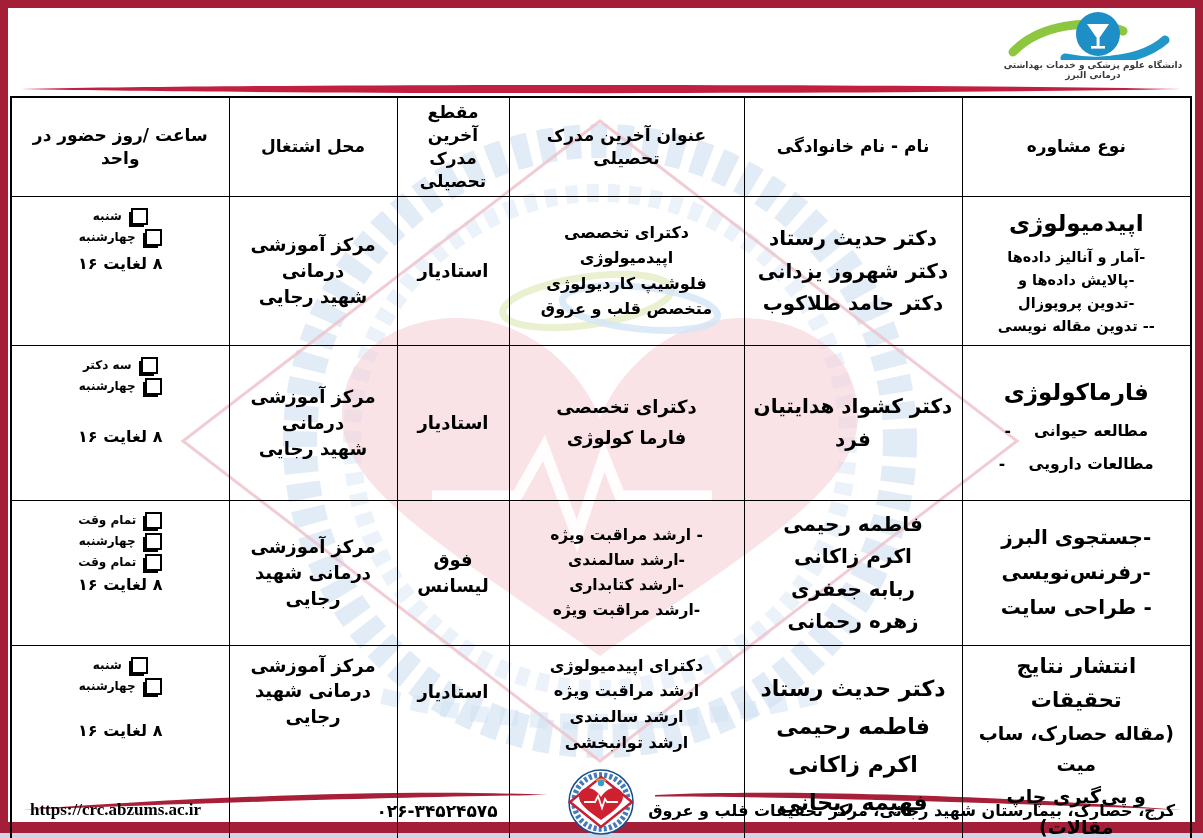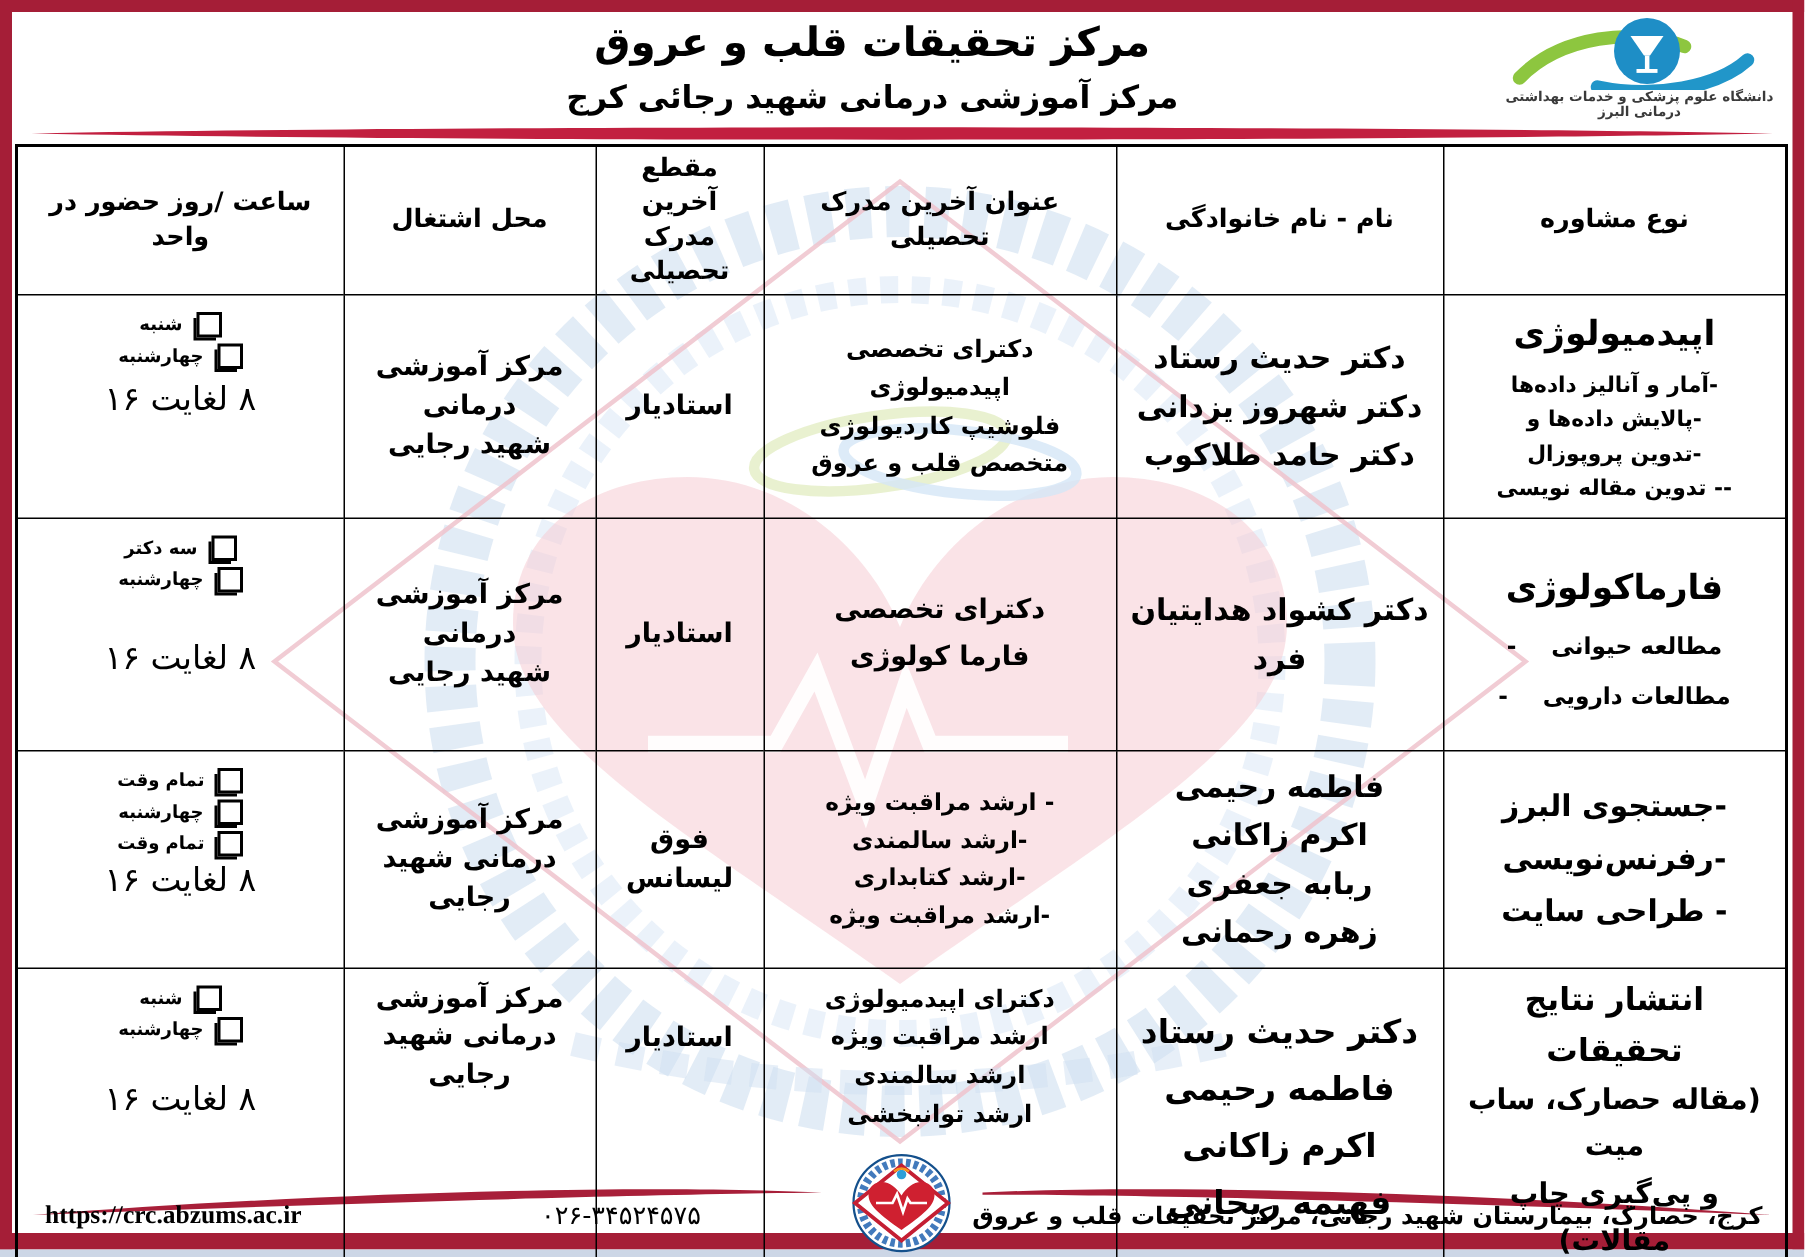--- a/index.html
+++ b/index.html
@@ -48,48 +48,44 @@
   .deg-line{font-size:16px;font-weight:bold;line-height:1.6;}
   .deg-lg{font-size:18px;line-height:1.7;}
   .deg-sm{font-size:15.5px;}
   .rank{font-size:18px;font-weight:bold;line-height:1.45;}
   .wp-line{font-size:18px;font-weight:bold;line-height:1.42;}
 
   .sched-line{display:flex;align-items:center;justify-content:center;gap:9px;
     font-size:12px;font-weight:bold;margin:4px 0;}
   .cbx{display:inline-block;width:13px;height:13px;border:2.3px solid #000;background:#fff;
     box-shadow:-3px 3px 0 -1px #000;flex:0 0 auto;}
-  .hours{font-size:22px;font-weight:normal;margin-top:8px;}
+  .hours{font-size:16px;font-weight:bold;margin-top:8px;}
   .gap-md{margin-top:26px;} .gap-lg{margin-top:32px;}
 
   
   .sw-left{position:absolute;left:20px;top:786px;width:530px;height:28px;}
   .sw-right{position:absolute;left:653px;top:786px;width:530px;height:28px;}
   .footer-url{position:absolute;left:30px;top:800px;direction:ltr;
     font-family:"Liberation Serif",serif;font-size:17px;font-weight:bold;}
-  .footer-phone{position:absolute;left:334px;top:801px;width:160px;text-align:center;
-    direction:ltr;unicode-bidi:isolate;font-size:17px;font-weight:normal;}
+  .footer-phone{position:absolute;left:357px;top:801px;width:160px;text-align:center;
+    direction:ltr;unicode-bidi:isolate;font-size:17px;font-weight:bold;}
   .footer-address{position:absolute;right:28px;top:801px;font-size:16px;font-weight:bold;}
   .footer-seal{position:absolute;left:551px;top:768px;width:100px;height:70px;z-index:6;}
 </style>
 </head>
 <body>
 
 <div class="page">
 
   <div class="bar-top"></div>
   <div class="bar-left"></div>
   <div class="bar-right"></div>
   <div class="bar-bottom"></div>
   <div class="bar-strip"></div>
 
-  <div class="titles">
-    <div class="main-title">مرکز تحقیقات قلب و عروق</div>
-    <div class="sub-title">مرکز آموزشی درمانی شهید رجائی کرج</div>
-  </div>
 
   <svg class="uni-logo" viewBox="0 0 190 52">
     <path d="M18,44 C45,16 95,10 128,23" fill="none" stroke="#8dc63f" stroke-width="9" stroke-linecap="round"></path>
     <path d="M70,50 C108,58 150,50 170,32" fill="none" stroke="#2196c9" stroke-width="9" stroke-linecap="round"></path>
     <circle cx="103" cy="26" r="22" fill="#1e8ec6"></circle>
     <path d="M92,16 h22 l-9,13 h-4 z" fill="#fff"></path>
     <rect x="101.6" y="29" width="3" height="9" fill="#fff"></rect>
     <rect x="96" y="38" width="14" height="2.6" fill="#fff"></rect>
   </svg>
   <div class="uni-caption">دانشگاه علوم پزشکی و خدمات بهداشتی درمانی البرز</div>

